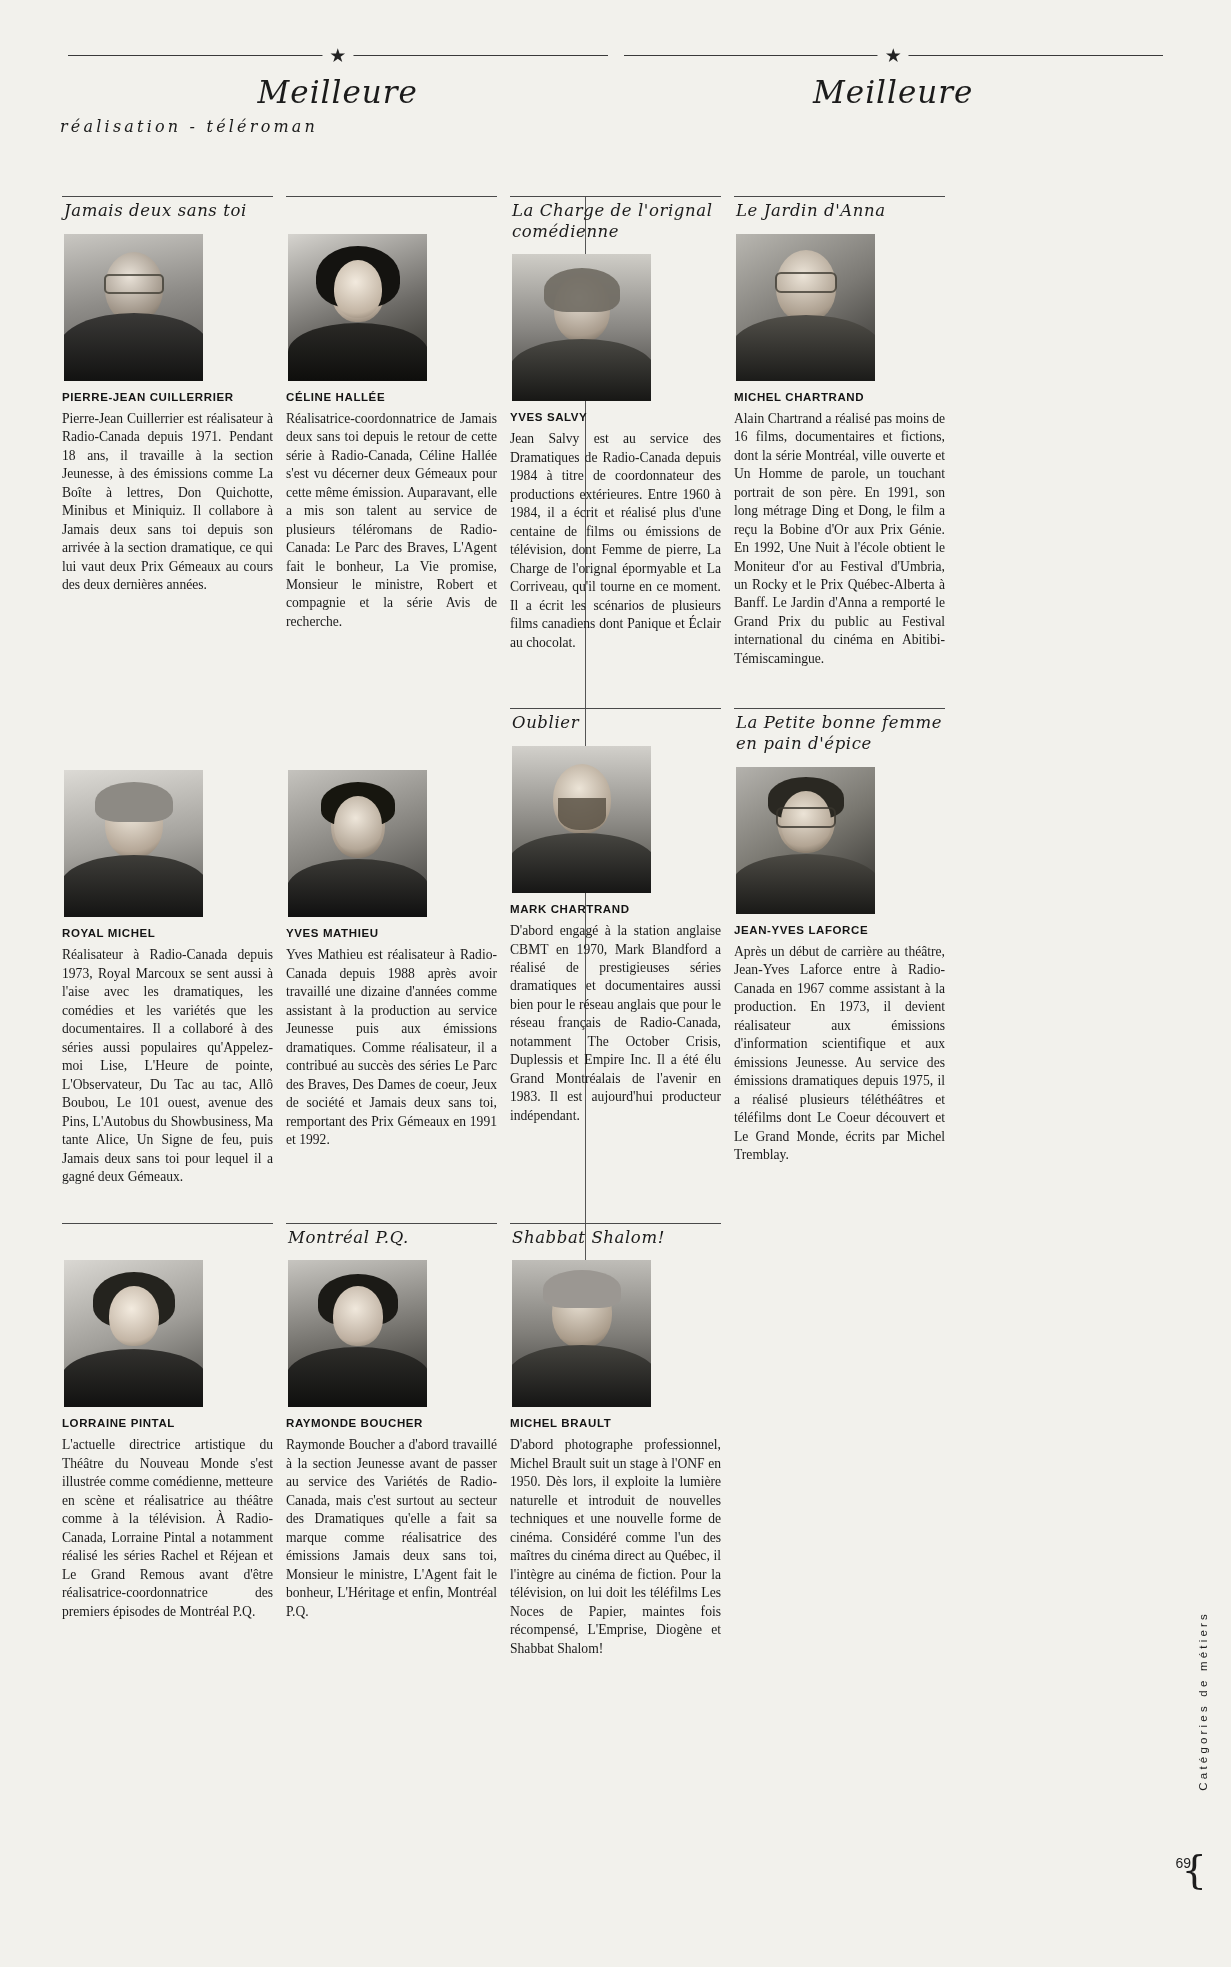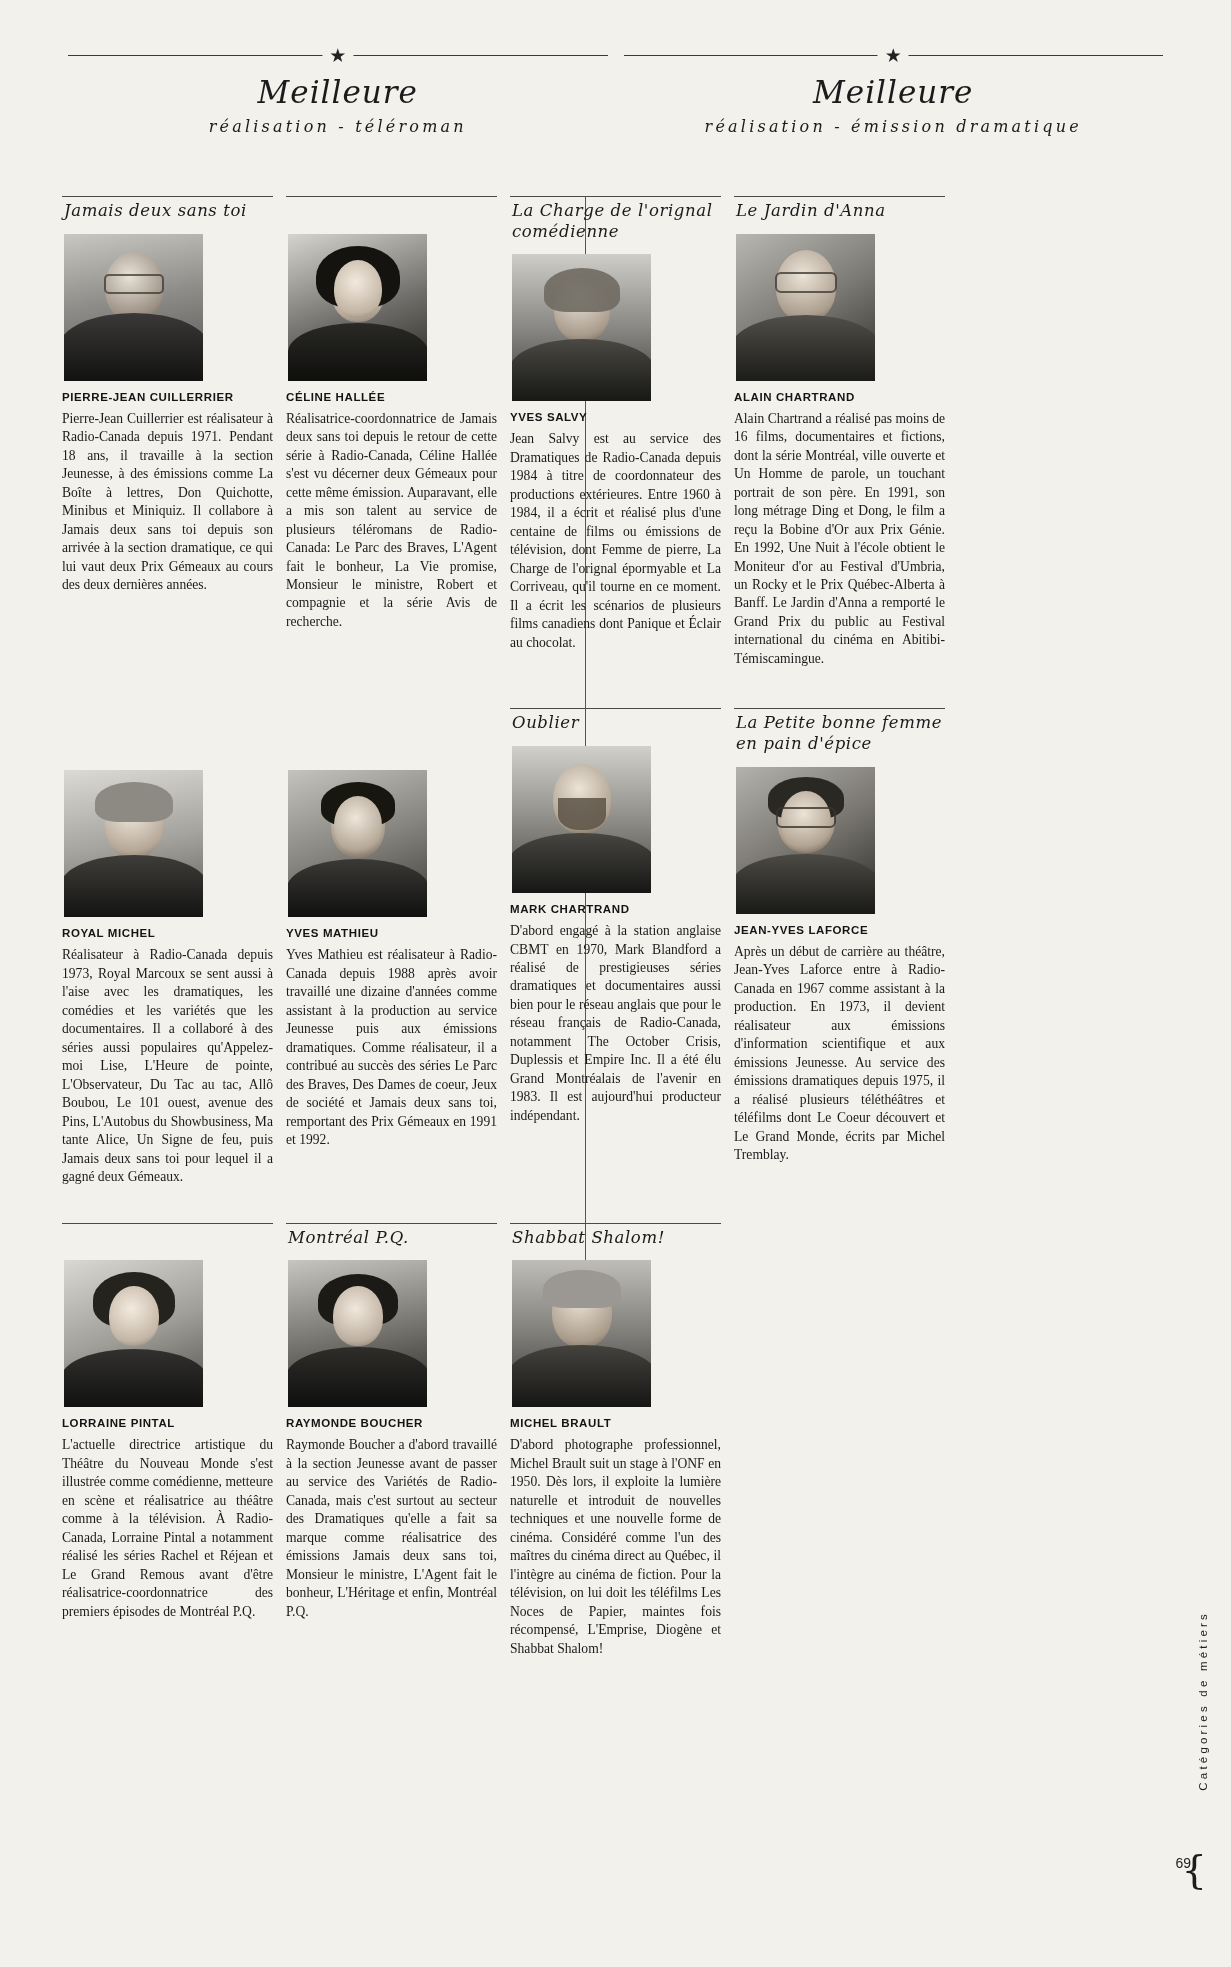--- a/index.html
+++ b/index.html
@@ -36,21 +36,21 @@
   .head-title{
     text-align:center;
     font-family:"DejaVu Serif", serif;
     font-style:italic;
     font-size:31px;
     letter-spacing:1px;
     margin-top:12px;
     color:#1b1b1b;
   }
   .head-sub{
-    text-align:center;
+    text-align:left;
     font-family:"DejaVu Serif", serif;
     font-style:italic;
     font-size:16px;
     letter-spacing:3.2px;
     margin-top:7px;
     color:#1b1b1b;
   }
 
   
   .content{
@@ -159,21 +159,20 @@
         <span class="head-star">★</span>
       </div>
       <div class="head-title">Meilleure</div>
       <div class="head-sub">réalisation - téléroman</div>
     </div>
     <div class="head-col">
       <div class="head-rule">
         <span class="head-star">★</span>
       </div>
       <div class="head-title">Meilleure</div>
-      <div class="head-sub">réalisation - émission dramatique</div>
     </div>
   </div>
 
   <div class="vrule"></div>
 
   <div class="content">
 
     <div class="colgrid">
 
       <div class="col">
@@ -226,21 +225,21 @@
         <div class="sect">
           <div class="sect-rule"></div>
           <div class="sect-title">Le Jardin d'Anna</div>
         </div>
         <div class="photo">
           <div class="bg" style="background:linear-gradient(150deg,#b9b7b1 0%,#7c7a75 50%,#2f2e2b 100%);"></div>
           <div class="head" style="top:16px;width:60px;height:72px;background:radial-gradient(circle at 45% 35%, #ece4d8, #ab9e8e 70%, #60584d);"></div>
           <div style="position:absolute;left:50%;top:38px;transform:translateX(-50%);width:58px;height:17px;border:2px solid #413d35;border-radius:6px;opacity:.8;"></div>
           <div class="shoulders" style="width:150px;height:66px;background:linear-gradient(180deg,#514f49,#1b1b19);"></div>
         </div>
-        <div class="pname">ALAIN CHARTRAND</div>
+        <div class="pname">MICHEL CHARTRAND</div>
         <div class="bio">Alain Chartrand a réalisé pas moins de 16 films, documentaires et fictions, dont la série Montréal, ville ouverte et Un Homme de parole, un touchant portrait de son père. En 1991, son long métrage Ding et Dong, le film a reçu la Bobine d'Or aux Prix Génie. En 1992, Une Nuit à l'école obtient le Moniteur d'or au Festival d'Umbria, un Rocky et le Prix Québec-Alberta à Banff. Le Jardin d'Anna a remporté le Grand Prix du public au Festival international du cinéma en Abitibi-Témiscamingue.</div>
       </div>
     </div>
 
     <div class="colgrid" style="margin-top:40px;">
 
       <div class="col">
         <div class="photo" style="margin-top:62px;">
           <div class="bg" style="background:linear-gradient(170deg,#dcdad5 0%,#a5a39e 50%,#5a5955 100%);"></div>
           <div class="head" style="top:18px;width:58px;height:70px;background:radial-gradient(circle at 45% 35%, #efe8dc, #b5a797 70%, #6a6154);"></div>

